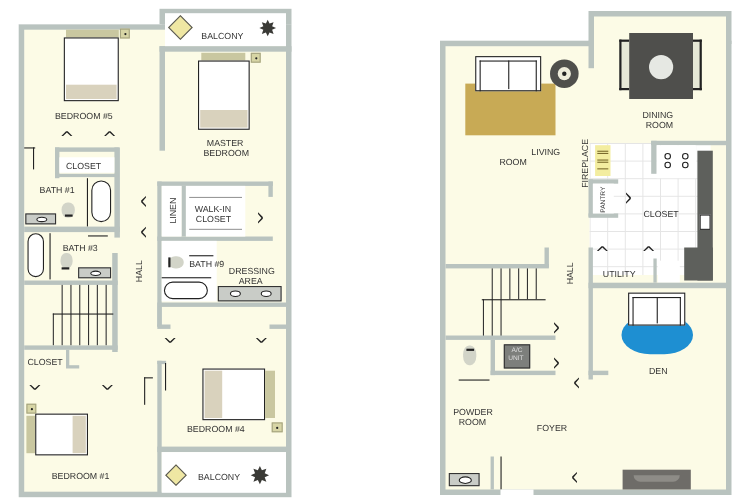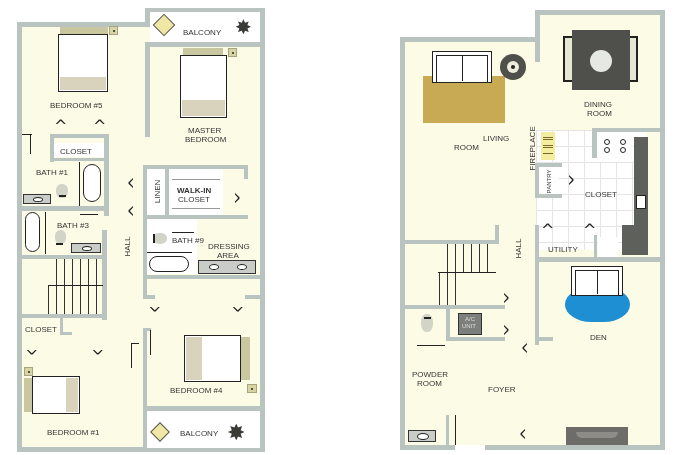--- a/index.html
+++ b/index.html
@@ -119,21 +119,21 @@
   <div class="wall" style="left:143px;top:165px;width:105px;height:4px;"></div>
   <div class="wall" style="left:143px;top:165px;width:4px;height:132px;"></div>
   <div class="wall" style="left:165px;top:169px;width:4px;height:46px;"></div>
   <div class="wall" style="left:143px;top:215px;width:105px;height:4px;"></div>
   <div class="wall" style="left:244px;top:165px;width:4px;height:14px;"></div>
   <div class="white" style="left:147px;top:169px;width:18px;height:46px;"></div>
   <div class="white" style="left:169px;top:169px;width:54px;height:46px;"></div>
   <div class="lbl vert" style="left:146px;top:187px;">LINEN</div>
   <div class="line" style="left:172px;top:179px;width:48px;height:1px;background:#999;"></div>
   <div class="line" style="left:172px;top:208px;width:48px;height:1px;background:#999;"></div>
-  <div class="lbl" style="left:177px;top:186px;font-weight:bold;">WALK-IN</div>
+  <div class="lbl" style="left:177px;top:186px;">WALK-IN</div>
   <div class="lbl" style="left:178px;top:195px;">CLOSET</div>
   <div class="tick" style="left:226px;top:190px;transform:rotate(90deg);">^</div>
 
   <div class="white" style="left:147px;top:219px;width:50px;height:55px;"></div>
   <div class="toilet" style="left:153px;top:233px;width:14px;height:11px;"></div>
   <div class="line" style="left:153px;top:234px;width:2px;height:9px;"></div>
   <div class="line" style="left:172px;top:232px;width:22px;height:1px;"></div>
   <div class="lbl" style="left:172px;top:236px;">BATH #9</div>
   <div class="line" style="left:147px;top:252px;width:45px;height:1px;"></div>
   <div class="tub" style="left:149px;top:256px;width:40px;height:16px;"></div>

